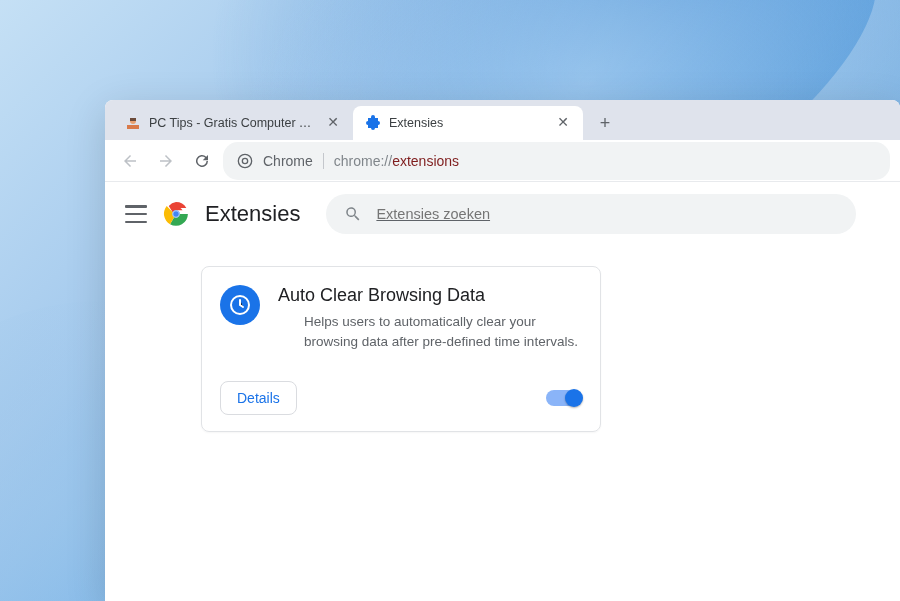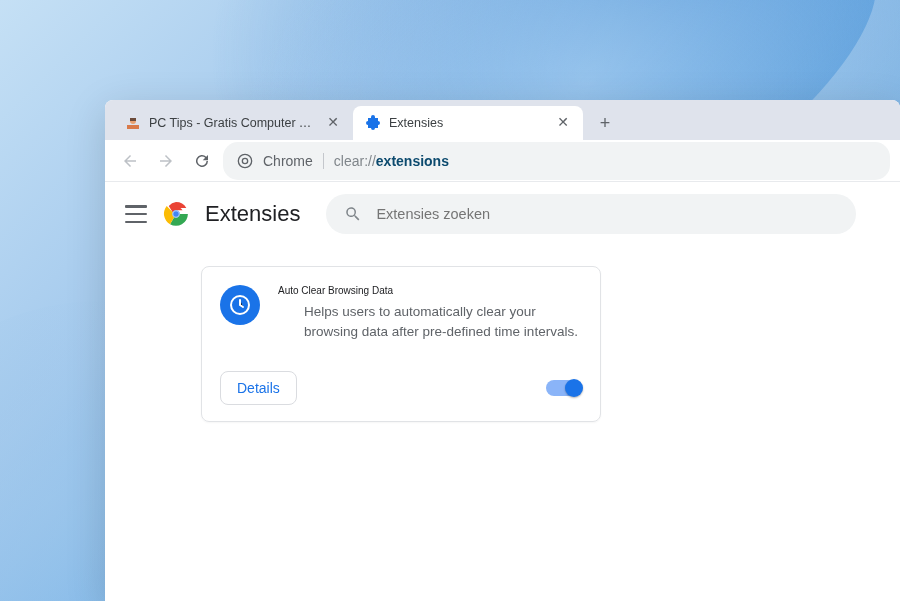--- a/index.html
+++ b/index.html
@@ -102,21 +102,21 @@
       border-radius: 15px;
       display: flex;
       align-items: center;
       padding: 0 14px;
       gap: 10px;
       font-size: 14px;
       color: #5f6368;
     }
     .omni-sep { width: 1px; height: 16px; background: #c4c7cc; }
     .omni-url { color: #80868b; }
-    .omni-url strong { color: #0c4a6e; font-weight: bold; }
+    .omni-url strong { color: #7f1d1d; font-weight: normal; }
     .content {
       flex: 1;
       background: #fff;
       overflow: hidden;
     }
     .ext-header {
       display: flex;
       align-items: center;
       padding: 12px 20px;
       gap: 16px;
@@ -130,36 +130,36 @@
       height: 40px;
       background: #f1f3f4;
       border-radius: 20px;
       display: flex;
       align-items: center;
       padding: 0 18px;
       gap: 14px;
       margin-left: 10px;
       max-width: 530px;
     }
-    .search input { border: none; background: transparent; outline: none; font-size: 14.5px; color: #5f6368; flex: 1; }
+    .search input { border: none; background: transparent; outline: none; font-size: 14.5px; color: #5f6368; flex: 1; text-decoration: underline; }
     .ext-grid { padding: 20px 20px 0 96px; }
     .ext-card {
       width: 400px;
       border: 1px solid #e1e3e6;
       border-radius: 8px;
       padding: 18px 18px 16px 18px;
       box-shadow: 0 1px 2px rgba(0,0,0,0.04);
     }
     .card-top { display: flex; gap: 18px; margin-bottom: 28px; }
     .ext-icon {
       width: 40px; height: 40px; border-radius: 50%; background: #1a73e8;
       display: flex; align-items: center; justify-content: center; flex-shrink: 0;
     }
     .ext-info { flex: 1; }
-    .ext-name { font-size: 10px; color: #202124; margin-bottom: 6px; }
+    .ext-name { font-size: 18px; color: #202124; margin-bottom: 6px; }
     .ext-desc { font-size: 13.5px; color: #5f6368; line-height: 1.5; margin-left: 26px; }
     .card-bottom { display: flex; align-items: center; gap: 10px; }
     .card-btn {
       border: 1px solid #dadce0;
       background: #fff;
       color: #1a73e8;
       font-size: 14px;
       padding: 8px 16px;
       border-radius: 8px;
       cursor: pointer;
@@ -222,21 +222,21 @@
           <path fill="currentColor" d="M17.65 6.35A8 8 0 1 0 20 12h-2a6 6 0 1 1-1.76-4.24L13 11h7V4l-2.35 2.35z"></path>
         </svg>
     </div>
     <div class="omnibox">
       <svg width="16" height="16" viewBox="0 0 24 24">
           <circle cx="12" cy="12" r="10" fill="none" stroke="#5f6368" stroke-width="2"></circle>
           <circle cx="12" cy="12" r="4" fill="none" stroke="#5f6368" stroke-width="2"></circle>
         </svg>
       <span>Chrome</span>
       <div class="omni-sep"></div>
-      <span class="omni-url"><span>clear://</span><strong>extensions</strong></span>
+      <span class="omni-url"><span>chrome://</span><strong>extensions</strong></span>
     </div>
   </div>
 
   <div class="content">
     <div class="ext-header">
       <div class="hamburger">
         <span></span>
           <span></span>
           <span></span>
       </div>

